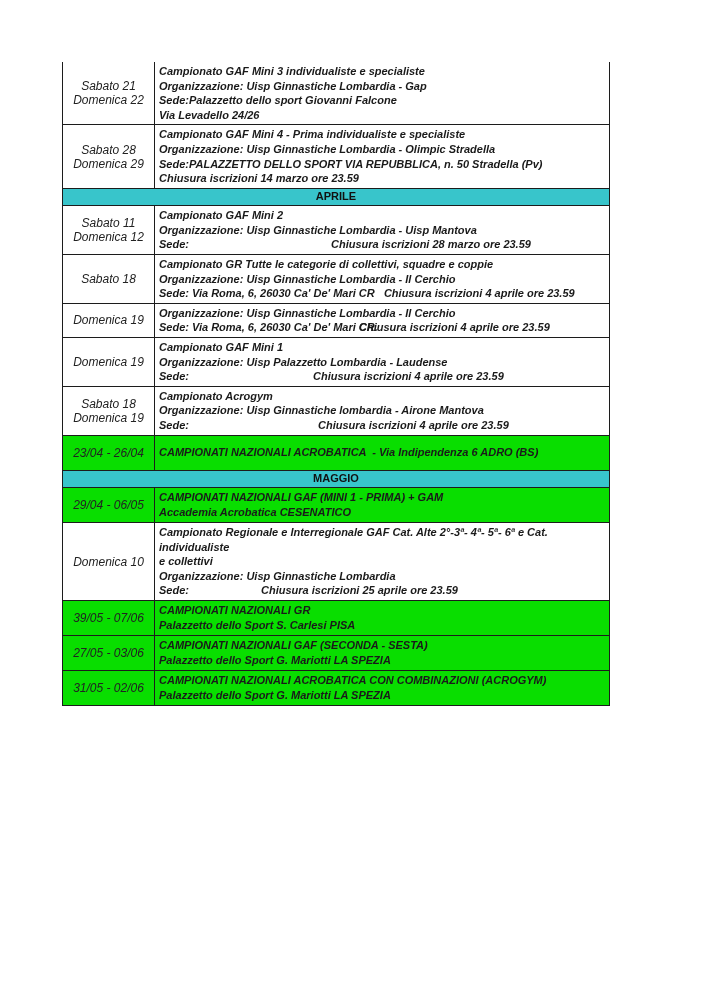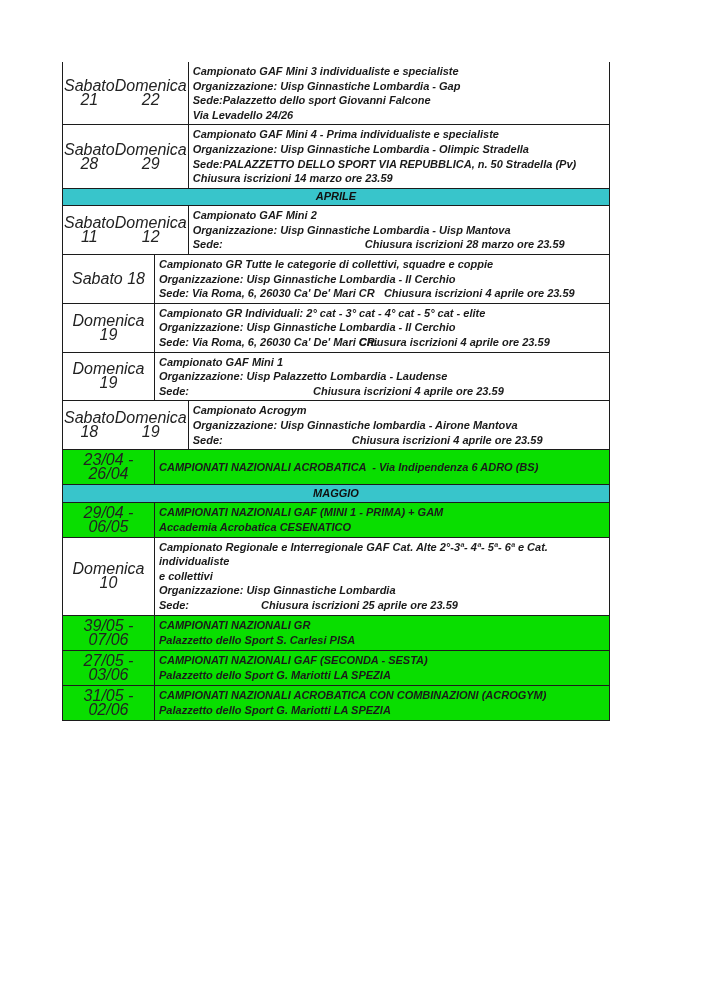--- a/index.html
+++ b/index.html
@@ -18,27 +18,27 @@
   }
   .cal-table{
     position:absolute;left:62px;top:62px;width:548px;
     border-left:1.5px solid var(--border);
     border-right:1.5px solid var(--border);
     color:var(--text);
   }
   .row{display:flex;align-items:stretch;border-bottom:1.5px solid var(--border);}
   .row.month{background:var(--month-bg);display:block;}
   .month-label{
-    text-align:center;font-weight:bold;font-style:italic;
+    text-align:center;font-weight:bold;
     font-size:11px;line-height:15.5px;padding:0.5px 0;color:#111;
   }
   .date-cell{
     flex:0 0 92px;border-right:1.5px solid var(--border);
-    display:flex;flex-direction:row;justify-content:center;align-items:center;
-    font-style:italic;font-size:16px;line-height:14px;color:#222;
+    display:flex;flex-direction:column;justify-content:center;align-items:center;
+    font-style:italic;font-size:12px;line-height:14px;color:#222;
     text-align:center;padding:2px 1px;
   }
   .details-cell{
     flex:1 1 auto;min-width:0;
     padding:2px 3px 2px 4px;
     font-weight:bold;font-style:italic;font-size:11px;line-height:14.6px;
     display:flex;flex-direction:column;justify-content:center;
   }
   .line{position:relative;white-space:pre-wrap;}
   .line .tabbed{position:absolute;top:0;white-space:nowrap;}
@@ -97,21 +97,20 @@
           <div class="line">Campionato GR Tutte le categorie di collettivi, squadre e coppie</div>
           <div class="line">Organizzazione: Uisp Ginnastiche Lombardia - Il Cerchio</div>
           <div class="line">Sede: Via Roma, 6, 26030 Ca' De' Mari CR   Chiusura iscrizioni 4 aprile ore 23.59</div>
         </div>
       </div>
       <div class="row event">
         <div class="date-cell">
           <div>Domenica 19</div>
         </div>
         <div class="details-cell">
-          <div class="line">Campionato GR Individuali: 2° cat - 3° cat - 4° cat - 5° cat - elite</div>
           <div class="line">Organizzazione: Uisp Ginnastiche Lombardia - Il Cerchio</div>
           <div class="line"><span>Sede: Via Roma, 6, 26030 Ca' De' Mari CR.</span><span class="tabbed" style="left: 200px;">Chiusura iscrizioni 4 aprile ore 23.59</span></div>
         </div>
       </div>
       <div class="row event">
         <div class="date-cell">
           <div>Domenica 19</div>
         </div>
         <div class="details-cell">
           <div class="line">Campionato GAF Mini 1</div>

